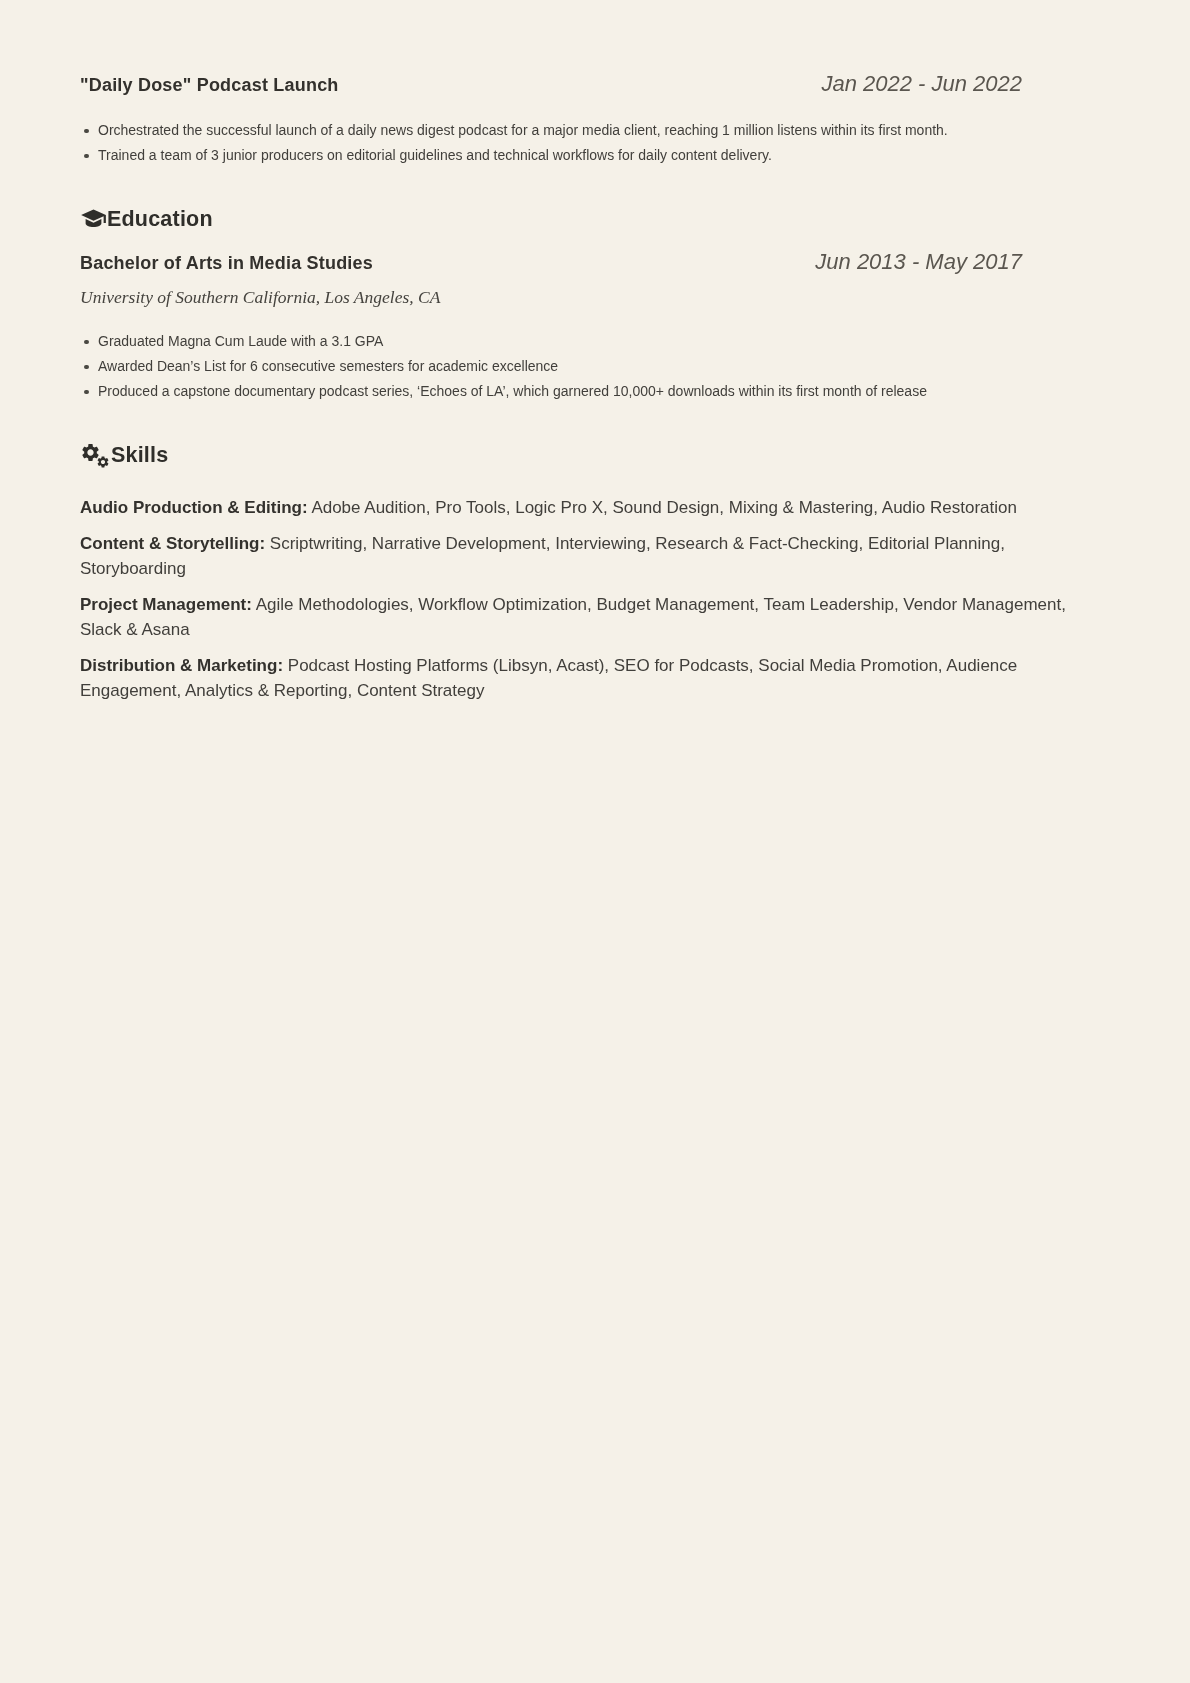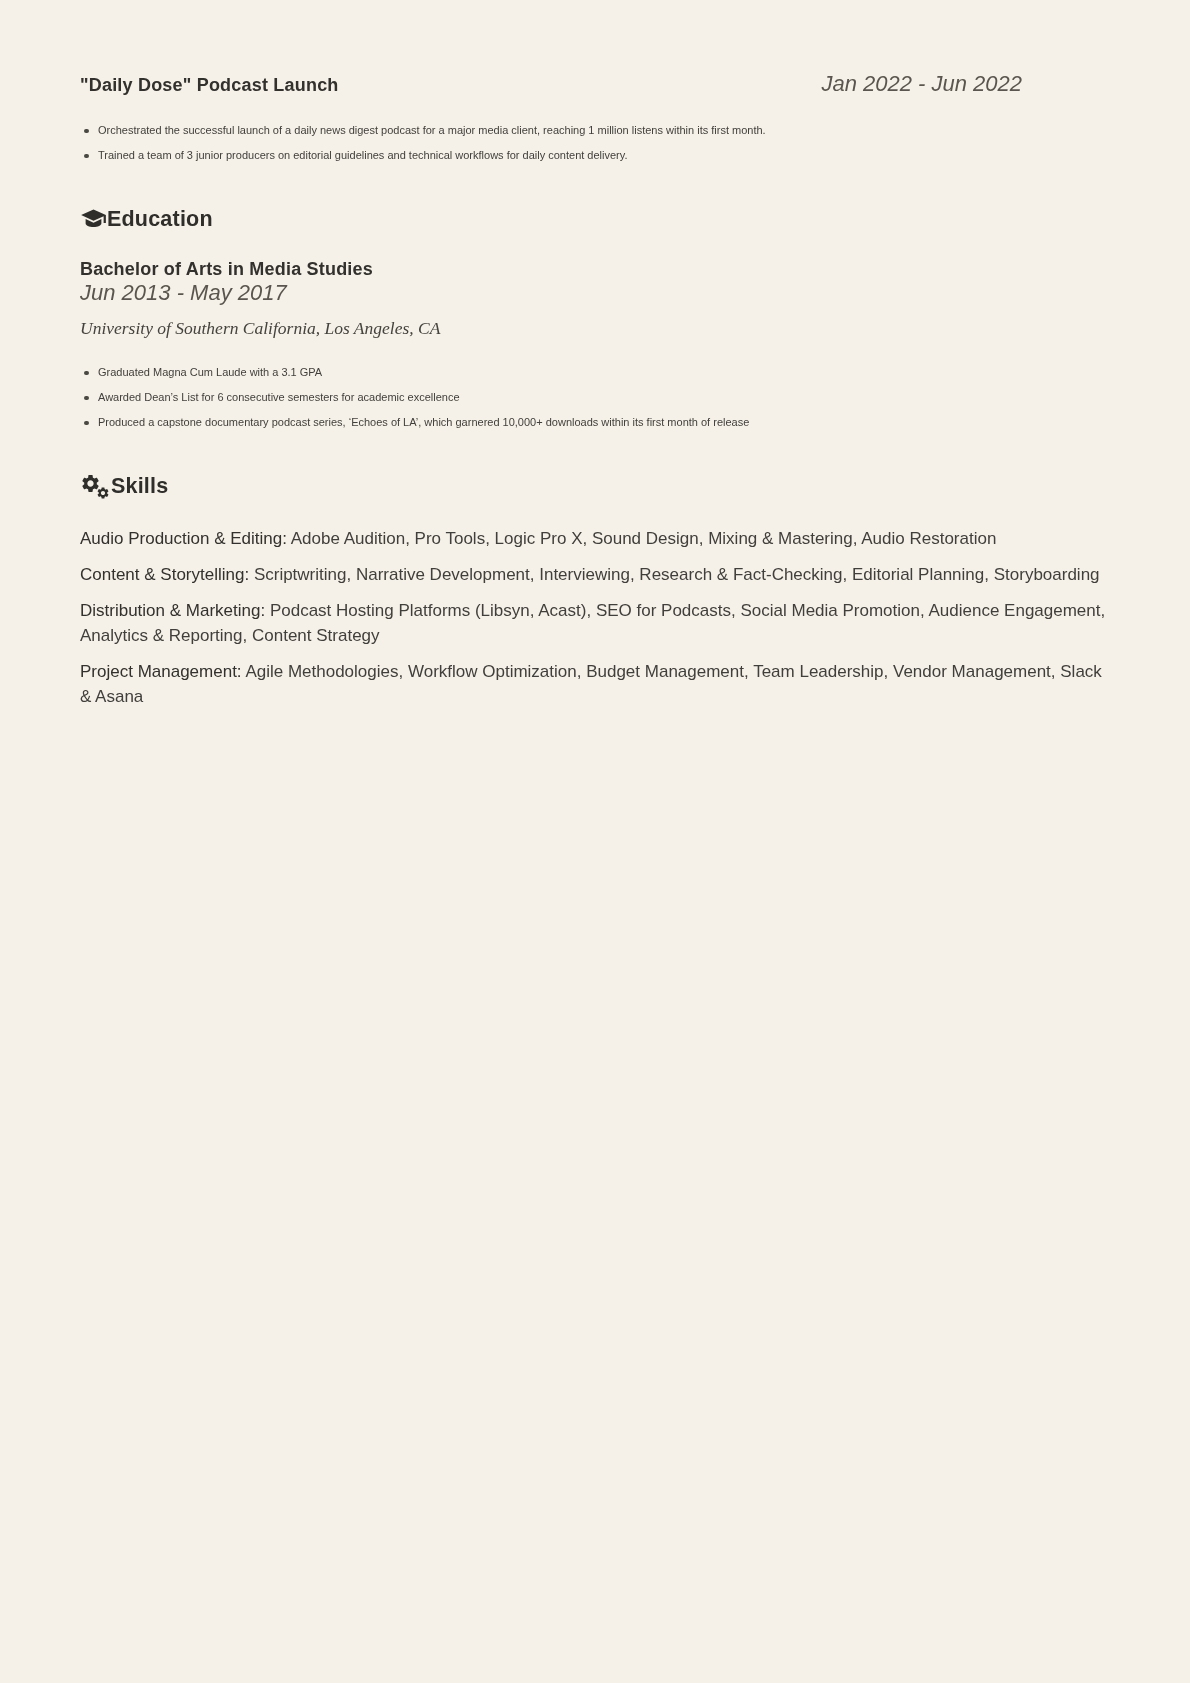--- a/index.html
+++ b/index.html
@@ -37,21 +37,21 @@
     white-space: nowrap;
   }
 
   
   ul.bullets {
     list-style: none;
     margin-top: 21px;
   }
   ul.bullets li {
     position: relative;
-    font-size: 11px;
+    font-size: 14px;
     line-height: 25px;
     padding-left: 18px;
     color: #413f3b;
   }
   ul.bullets li::before {
     content: "";
     position: absolute;
     left: 4px;
     top: 10.5px;
     width: 4.5px;
@@ -68,39 +68,39 @@
     color: #2f2e2a;
   }
   .section-heading .heading-text {
     font-size: 21.5px;
     font-weight: bold;
     letter-spacing: 0.2px;
   }
   .section-heading .icon { flex: 0 0 auto; line-height: 0; }
   .icon svg { display: block; }
 
-  .degree-row { margin-top: 26px; flex-direction: column; }
+  .degree-row { margin-top: 16px; }
   .institution {
     margin-top: 12px;
     font-size: 17.5px;
     font-style: italic;
     color: #45433e;
     font-family: Liberation Serif, serif;
   }
 
   
   .skill-line {
     font-size: 17px;
     line-height: 25px;
     color: #413f3b;
     margin-top: 11px;
   }
   .skill-line.first { margin-top: 26px; }
   .skill-label {
-    font-weight: normal;
+    font-weight: bold;
     color: #33312d;
   }
 
   .gears-wrap { position: relative; width: 31px; height: 27px; }
   .gear-big { position: absolute; left: 0; top: 0; }
   .gear-small { position: absolute; left: 16px; top: 13px; }
 </style>
 </head>
 <body>
 
@@ -151,18 +151,18 @@
           <path d="M19.14 12.94c.04-.3.06-.61.06-.94 0-.32-.02-.64-.07-.94l2.03-1.58c.18-.14.23-.41.12-.61l-1.92-3.32c-.12-.22-.37-.29-.59-.22l-2.39.96c-.5-.38-1.03-.7-1.62-.94l-.36-2.54c-.04-.24-.24-.41-.48-.41h-3.84c-.24 0-.43.17-.47.41l-.36 2.54c-.59.24-1.13.57-1.62.94l-2.39-.96c-.22-.08-.47 0-.59.22L2.74 8.87c-.12.21-.08.47.12.61l2.03 1.58c-.05.3-.09.63-.09.94s.02.64.07.94l-2.03 1.58c-.18.14-.23.41-.12.61l1.92 3.32c.12.22.37.29.59.22l2.39-.96c.5.38 1.03.7 1.62.94l.36 2.54c.05.24.24.41.48.41h3.84c.24 0 .44-.17.47-.41l.36-2.54c.59-.24 1.13-.56 1.62-.94l2.39.96c.22.08.47 0 .59-.22l1.92-3.32c.12-.22.07-.47-.12-.61l-2.01-1.58zM12 15.6c-1.98 0-3.6-1.62-3.6-3.6s1.62-3.6 3.6-3.6 3.6 1.62 3.6 3.6-1.62 3.6-3.6 3.6z"></path>
         </svg>
       </span>
       <span class="heading-text">Skills</span>
     </div>
 
     <p class="skill-line first"><span class="skill-label">Audio Production &amp; Editing:</span> <span>Adobe Audition, Pro Tools, Logic Pro X, Sound Design, Mixing &amp; Mastering, Audio Restoration</span></p>
 
     <p class="skill-line"><span class="skill-label">Content &amp; Storytelling:</span> <span>Scriptwriting, Narrative Development, Interviewing, Research &amp; Fact-Checking, Editorial Planning, Storyboarding</span></p>
 
+    <p class="skill-line"><span class="skill-label">Project Management:</span> <span>Agile Methodologies, Workflow Optimization, Budget Management, Team Leadership, Ven­dor Management, Slack &amp; Asana</span></p>
+
     <p class="skill-line"><span class="skill-label">Distribution &amp; Marketing:</span> <span>Podcast Hosting Platforms (Libsyn, Acast), SEO for Podcasts, Social Media Promotion, Audience Engagement, Analytics &amp; Reporting, Content Strategy</span></p>
-
-    <p class="skill-line"><span class="skill-label">Project Management:</span> <span>Agile Methodologies, Workflow Optimization, Budget Management, Team Leadership, Ven­dor Management, Slack &amp; Asana</span></p>
   </section>
 
 </div>
 
 </body></html>

